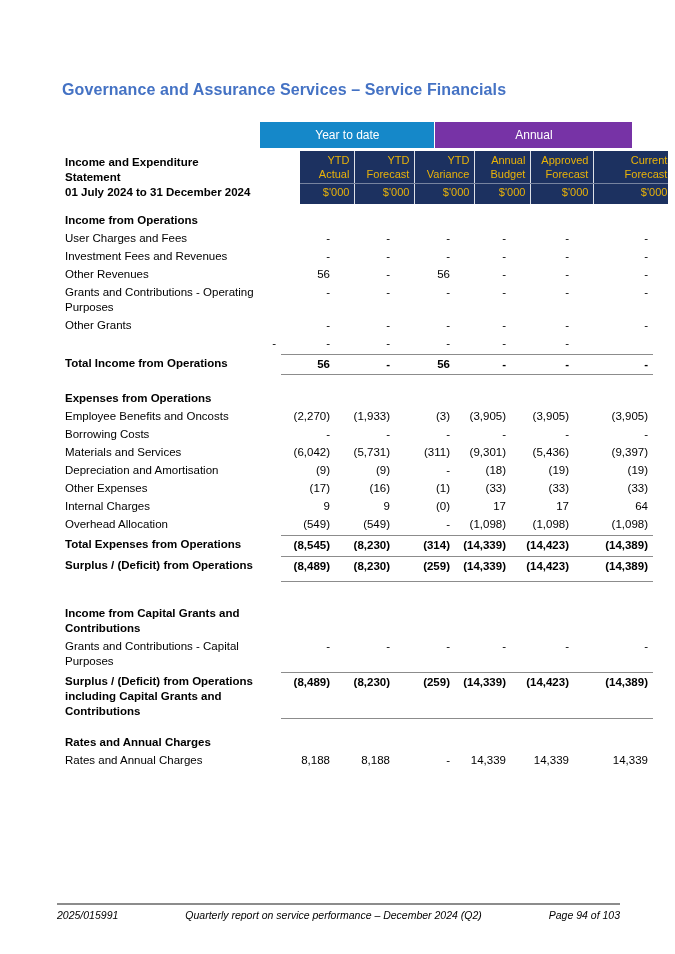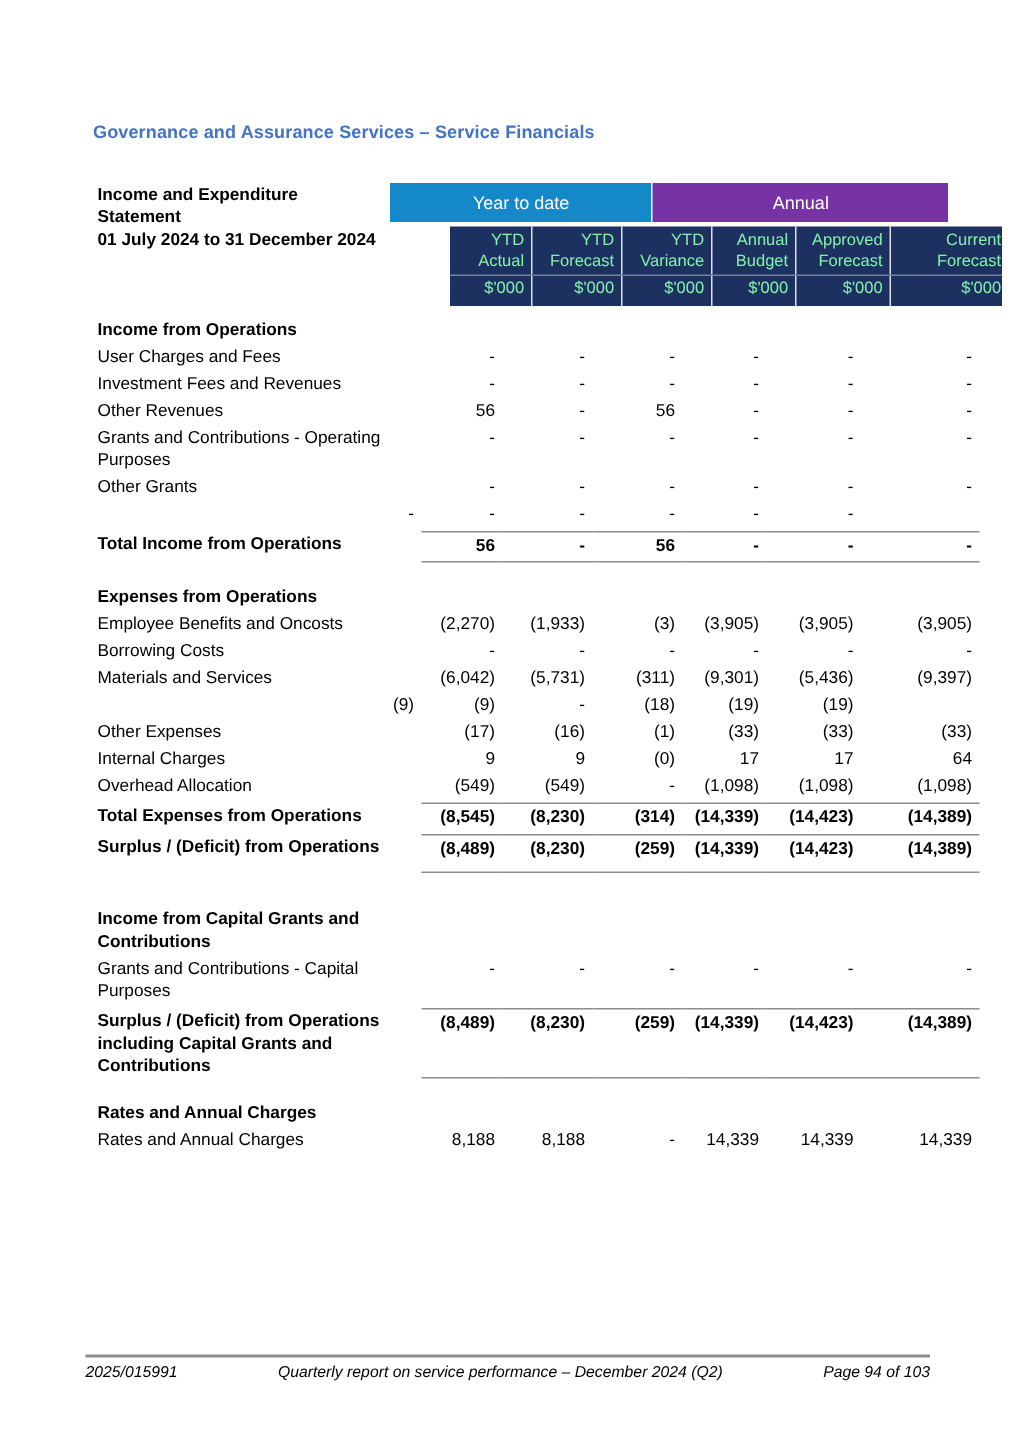--- a/index.html
+++ b/index.html
@@ -10,36 +10,37 @@
     height: 954px;
     background: #ffffff;
     font-family: "Liberation Sans", "DejaVu Sans", sans-serif;
     color: #000;
     overflow: hidden;
   }
   .heading {
     position: absolute;
     left: 62px;
     top: 81px;
-    font-size: 12px;
+    font-size: 16px;
     font-weight: bold;
     color: var(--heading-blue, #4472C4);
     letter-spacing: 0.1px;
   }
   .fin-table {
     position: absolute;
     left: 65px;
     top: 122px;
     width: 588px;
   }
   .thead { display: flex; }
   .stub {
     width: 216px;
     padding-right: 10px;
     padding-top: 1px;
+    margin-top: 32px;
   }
   .stub-title {
     font-weight: bold;
     font-size: 11.5px;
     line-height: 15px;
     max-width: 170px;
   }
   .stub-period {
     font-weight: bold;
     font-size: 11.5px;
@@ -57,21 +58,21 @@
     color: #fff;
     font-size: 12px;
     display: flex;
     align-items: center;
     justify-content: center;
   }
   .band-ytd { background: var(--ytd-band, #1588C9); }
   .band-annual { background: var(--annual-band, #7733A6); border-left: 1px solid #fff; }
   .navy {
     background: var(--subheader-navy, #1C3160);
-    color: #86efac;
+    color: #eab308;
     margin-left: 40px;
   }
   .names-grid, .units-grid {
     display: grid;
     grid-template-columns: 54px 60px 60px 56px 63px 79px;
   }
   .hcell {
     text-align: right;
     font-size: 11px;
     line-height: 13.5px;
@@ -259,20 +260,21 @@
         <div class="row">
           <div class="label">Materials and Services</div>
           <div class="val">(6,042)</div>
           <div class="val">(5,731)</div>
           <div class="val">(311)</div>
           <div class="val">(9,301)</div>
           <div class="val">(5,436)</div>
           <div class="val">(9,397)</div>
         </div>
         <div class="row">
+          <div class="label">Depreciation and Amortisation</div>
           <div class="val">(9)</div>
           <div class="val">(9)</div>
           <div class="val">-</div>
           <div class="val">(18)</div>
           <div class="val">(19)</div>
           <div class="val">(19)</div>
         </div>
         <div class="row">
           <div class="label">Other Expenses</div>
           <div class="val">(17)</div>

